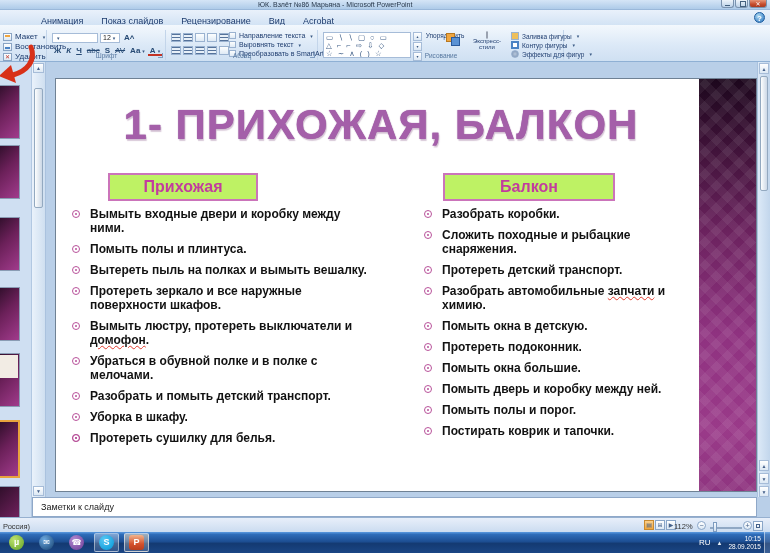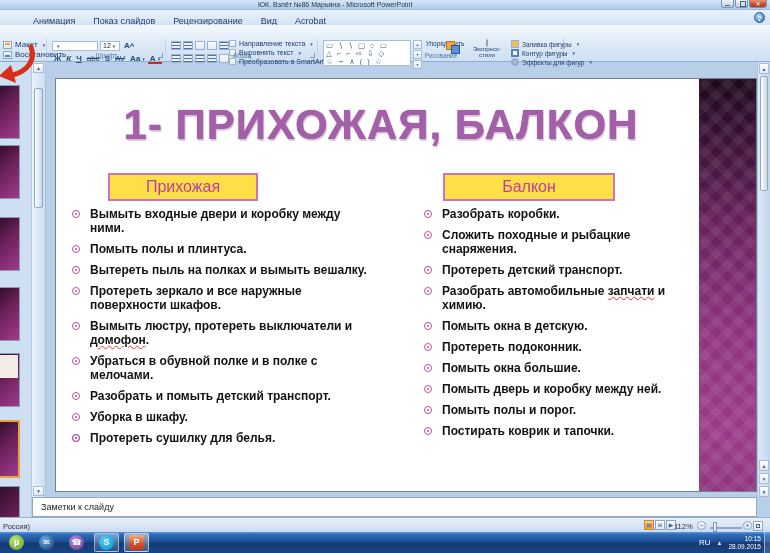--- a/index.html
+++ b/index.html
@@ -15,30 +15,30 @@
   border:1px solid #7a92ae; border-top:none; border-radius:0 0 3px 3px;
   background:linear-gradient(#eef4fa,#bcd2e8); }
 .winbtn.min::after { content:""; position:absolute; left:3px; right:3px; bottom:1px; height:1px; background:#44607e; }
 .winbtn.max::after { content:""; position:absolute; left:4px; top:1px; width:4px; height:4px; border:1px solid #44607e; }
 .winbtn.close { width:18px; background:linear-gradient(#e69578,#c64c2d 60%,#a93b20); }
 .winbtn.close::after { content:"✕"; position:absolute; left:0; right:0; top:0; color:#fff; font-size:6px; line-height:8px; text-align:center; }
 
 
 .tabrow { position:absolute; left:0; top:10px; width:770px; height:15px;
   background:linear-gradient(#e9f1fb,#d3e3f4); }
-.tabs { padding-left:24px; }
+.tabs { padding-left:32px; }
 .rtab { display:inline-block; padding:2px 9px 0; font-size:9px; color:#1e3c6e; height:15px; }
 .help { position:absolute; right:5px; top:2px; width:11px; height:11px; border-radius:50%;
   background:radial-gradient(circle at 35% 30%,#a8d6f2,#2f78c0); border:1px solid #1d5c9e;
   color:#fff; font-size:8px; font-weight:bold; text-align:center; line-height:11px; }
 
 
 .ribbon { position:absolute; left:0; top:25px; width:770px; height:37px;
   background:linear-gradient(#f3f8fd,#dcE9f7 55%,#cfe0f2); border-bottom:1px solid #8fb0d4; }
-.rgroup { position:absolute; top:13px; bottom:1px; border-right:1px solid #c3d5ea; }
+.rgroup { position:absolute; top:5px; bottom:1px; border-right:1px solid #c3d5ea; }
 .glabel { position:absolute; bottom:1px; left:0; right:0; text-align:center; font-size:6.5px; color:#56779f; }
 .launcher { position:absolute; right:2px; bottom:2px; width:5px; height:5px;
   border-right:1px solid #7e9cc0; border-bottom:1px solid #7e9cc0; }
 .rrow { position:absolute; display:flex; align-items:center; gap:3px; font-size:8px; color:#1e3c6e; white-space:nowrap; }
 .dd::after { content:"▾"; font-size:5px; color:#3a5a84; margin-left:2px; }
 .ig { width:9px; height:8px; border:1px solid #8aa4c4; background:linear-gradient(#fff,#dce8f4); position:relative; flex:0 0 auto; }
 .ig.layout::after { content:""; position:absolute; left:1px; right:1px; top:1px; height:2px; background:#f0a640; }
 .ig.reset::after  { content:""; position:absolute; left:1px; right:1px; bottom:1px; height:2px; background:#4a82c4; }
 .ig.del::after { content:"✕"; position:absolute; left:0; right:0; top:-1px; color:#c23325; font-size:6px; text-align:center; }
 .fbox { height:10px; border:1px solid #a6bcd8; background:#fff; font-size:7px; color:#222;
@@ -82,22 +82,22 @@
   background:linear-gradient(#fff,#dce8f4); font-size:5px; color:#44608a; text-align:center; line-height:9px; }
 .ts-thumb { position:absolute; left:2px; right:2px; top:26px; height:120px;
   background:linear-gradient(90deg,#fdfefe,#ccd8e6); border:1px solid #93a9c0; border-radius:2px; }
 
 
 .slide { position:absolute; left:55px; top:78px; width:702px; height:414px; background:#fff;
   border:1px solid #6f8194; box-shadow:2px 2px 0 rgba(80,100,130,.35); }
 .slide-title { position:absolute; left:0; top:22px; width:650px; text-align:center;
   font-size:42px; font-weight:bold; color:#a45fa9; letter-spacing:1px;
   text-shadow:1px 2px 1px rgba(130,80,130,.3), 0 0 1px #8d4b95; }
-.colhdr { position:absolute; top:94px; height:28px; border:2px solid #cb74ba; background:#fde047;
-  color:#c23c9e; font-weight:normal; font-size:16px; text-align:center; line-height:24px; }
+.colhdr { position:absolute; top:94px; height:28px; border:2px solid #cb74ba; background:#bef264;
+  color:#c23c9e; font-weight:bold; font-size:16px; text-align:center; line-height:24px; }
 .hdr1 { left:52px; width:150px; } .hdr2 { left:387px; width:172px; }
 .blist { position:absolute; top:128px; }
 .list1 { left:14px; width:308px; } .list2 { left:366px; width:258px; }
 .item { position:relative; padding-left:20px; margin-bottom:7px; font-size:12px; line-height:14px; font-weight:600; color:#121212; }
 .bu { position:absolute; left:2px; top:3px; width:8px; height:8px; border:1px solid #b9539b; border-radius:50%; }
 .bu::after { content:""; position:absolute; left:2px; top:2px; width:2px; height:2px; background:#b9539b; border-radius:50%; }
 .err { text-decoration:underline; text-decoration-style:wavy; text-decoration-color:#e23b2e; text-decoration-thickness:1px; }
 .band { position:absolute; right:0; top:0; width:57px; height:100%;
   background:
    repeating-linear-gradient(45deg,rgba(255,255,255,.06) 0 8px,transparent 8px 16px),

